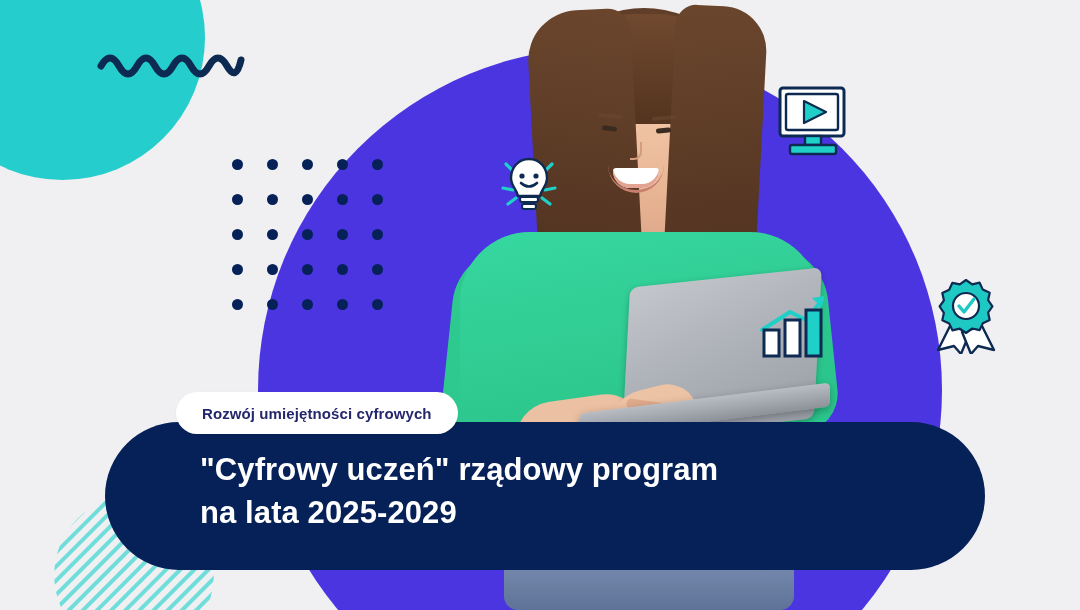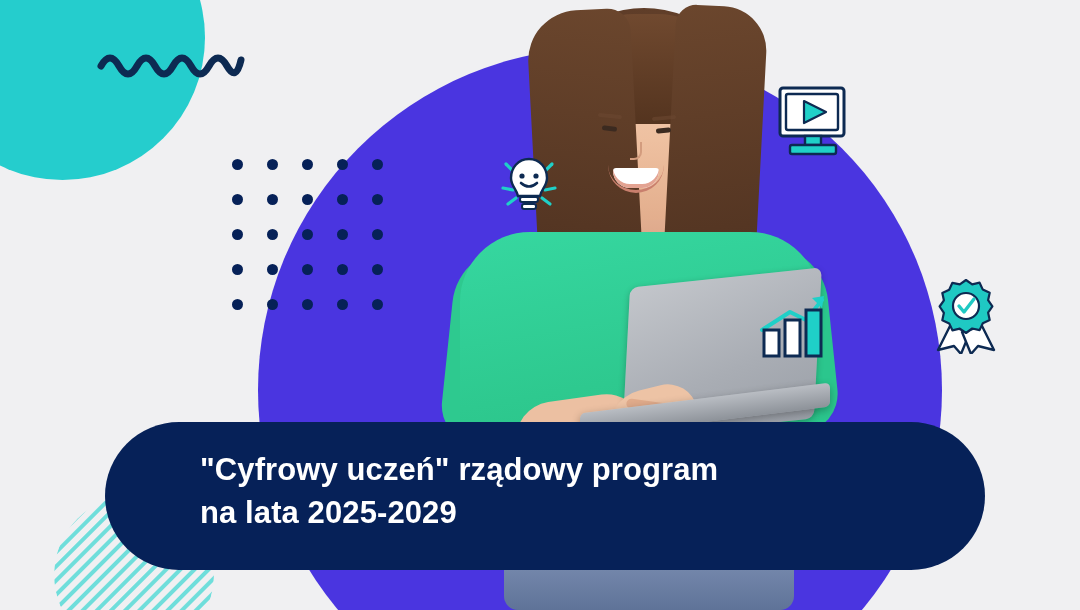--- a/index.html
+++ b/index.html
@@ -253,14 +253,17 @@
       </defs>
       <circle cx="80" cy="80" r="80" fill="url(#stripes)"></circle>
     </svg>
   </div>
 
   <div class="banner" style="background: rgb(6, 33, 88);"></div>
 
   <div class="banner-title" style="color: rgb(255, 255, 255);">"Cyfrowy uczeń" rządowy program
 na lata 2025-2029</div>
 
+  <div class="pill">
+    <span style="color: rgb(37, 39, 107);">Rozwój umiejętności cyfrowych</span>
+  </div>
 
 </div>
 
 </body></html>

